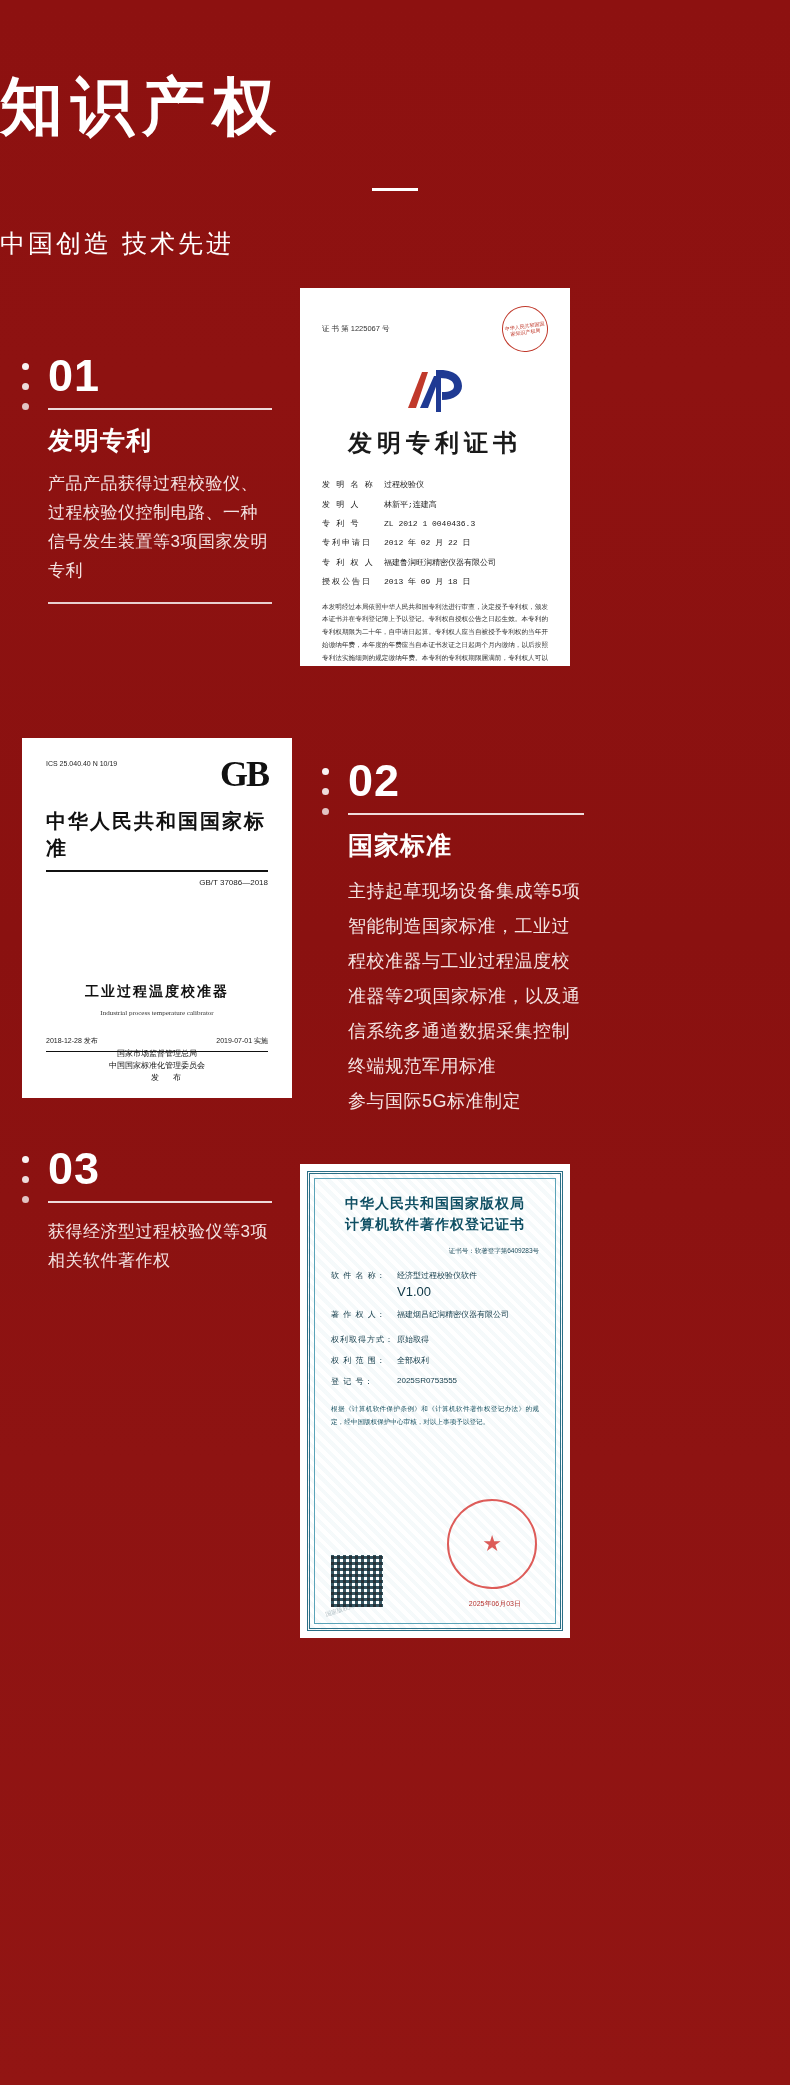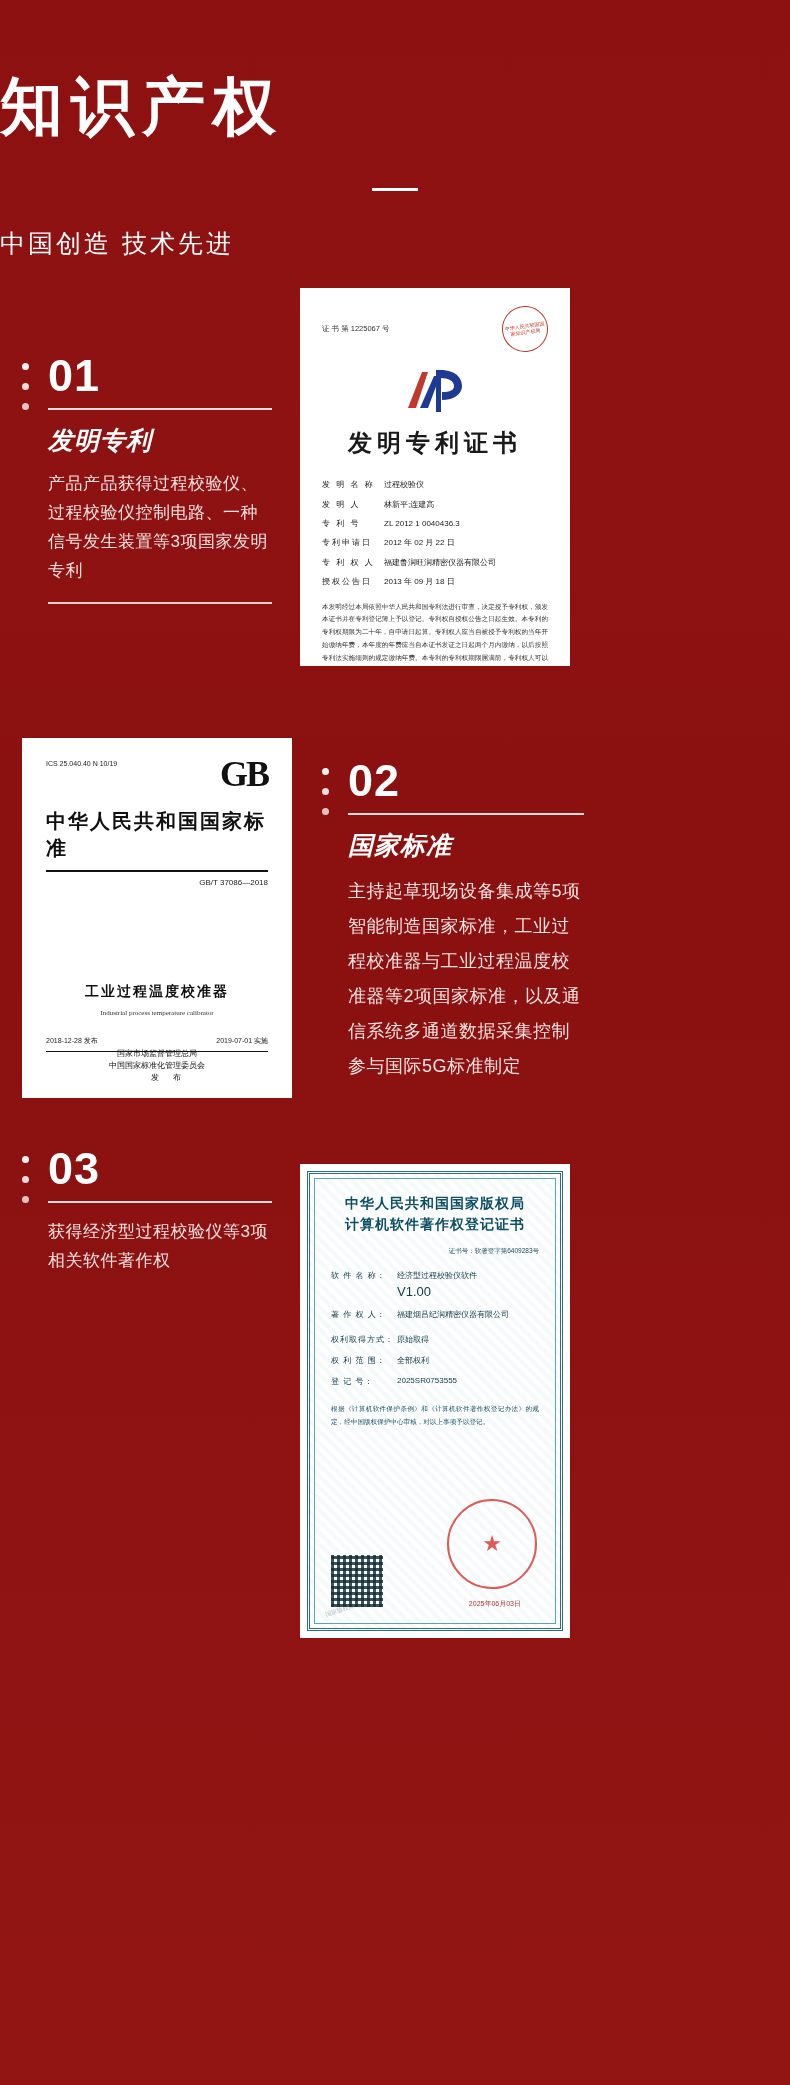--- a/index.html
+++ b/index.html
@@ -83,21 +83,20 @@
     height: 2px;
     background: rgba(255,255,255,.85);
     margin: 10px 0 14px 0;
   }
   .sec-title {
     font-size: 25px;
     font-weight: bold;
     letter-spacing: 1px;
     margin-bottom: 12px;
     color: #ffffff;
-    font-style: italic;
   }
   .sec-body {
     font-size: 17px;
     line-height: 1.72;
     color: #f4e3e2;
     letter-spacing: .5px;
   }
   .sec-body p { margin: 0; }
   .underline-bottom {
     height: 2px;
@@ -156,21 +155,21 @@
     display: flex;
     margin-bottom: 7px;
     font-size: 8px;
   }
   .cp-label {
     width: 62px;
     letter-spacing: 2px;
     flex: 0 0 auto;
     color: #222;
   }
-  .cp-val { flex: 1 1 auto; color: #222; }
+  .cp-val { flex: 1 1 auto; color: #222; font-family: Liberation Mono, monospace; }
   .cp-para {
     margin-top: 12px;
     font-size: 6.6px;
     line-height: 1.95;
     text-align: justify;
     color: #333;
   }
 
   
   .cert-gb {
@@ -476,20 +475,21 @@
       <div class="num-and-title">
         <div class="num">02</div>
         <div class="divider"></div>
         <div class="sec-title">国家标准</div>
         <div class="sec-body" style="font-size:18px; line-height:1.95;">
           <p>主持起草现场设备集成等5项</p>
           <p>智能制造国家标准，工业过</p>
           <p>程校准器与工业过程温度校</p>
           <p>准器等2项国家标准，以及通</p>
           <p>信系统多通道数据采集控制</p>
+          <p>终端规范军用标准</p>
           <p>参与国际5G标准制定</p>
         </div>
       </div>
     </div>
   </div>
 
   <div class="text-col" style="left:22px; top:1148px; width:250px;">
     <div class="num-row">
       <div class="dots">
         <span class="d1"></span>

